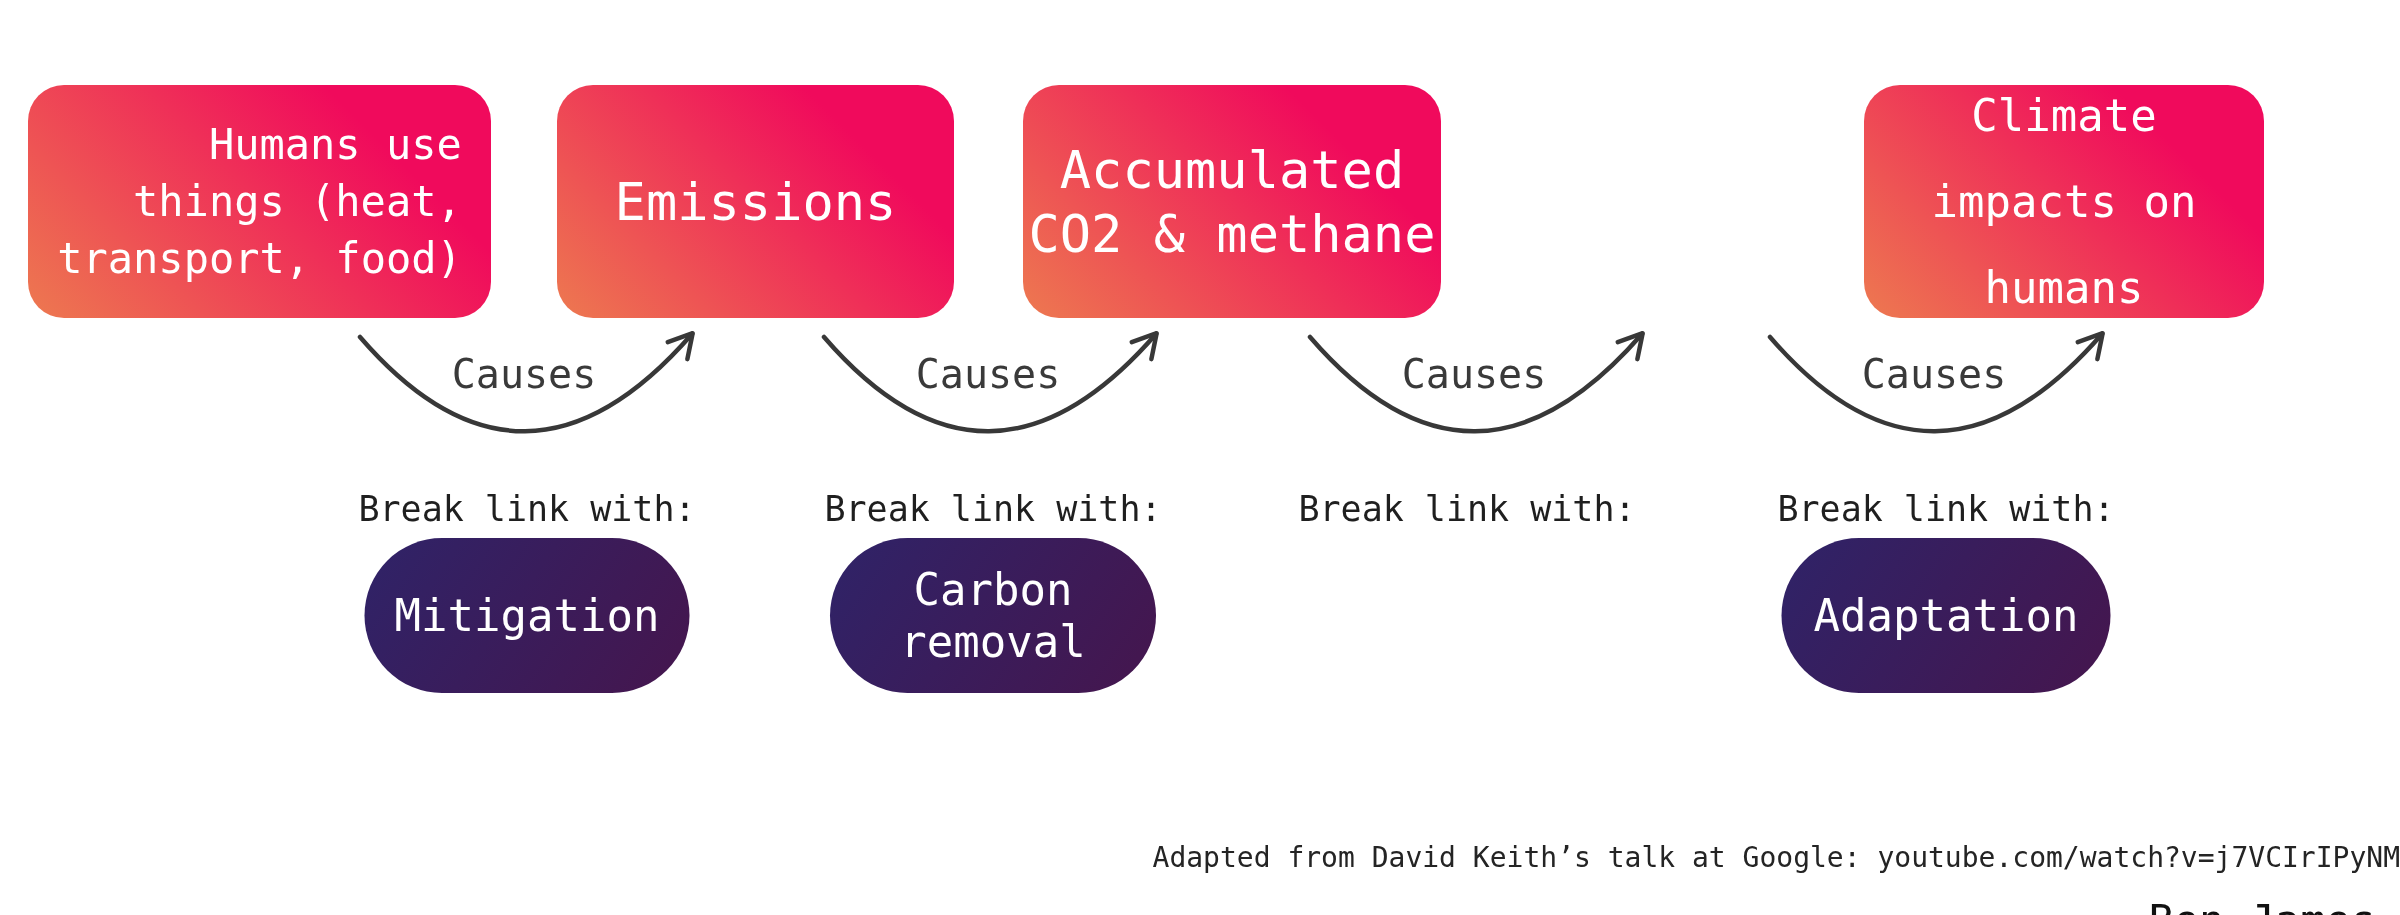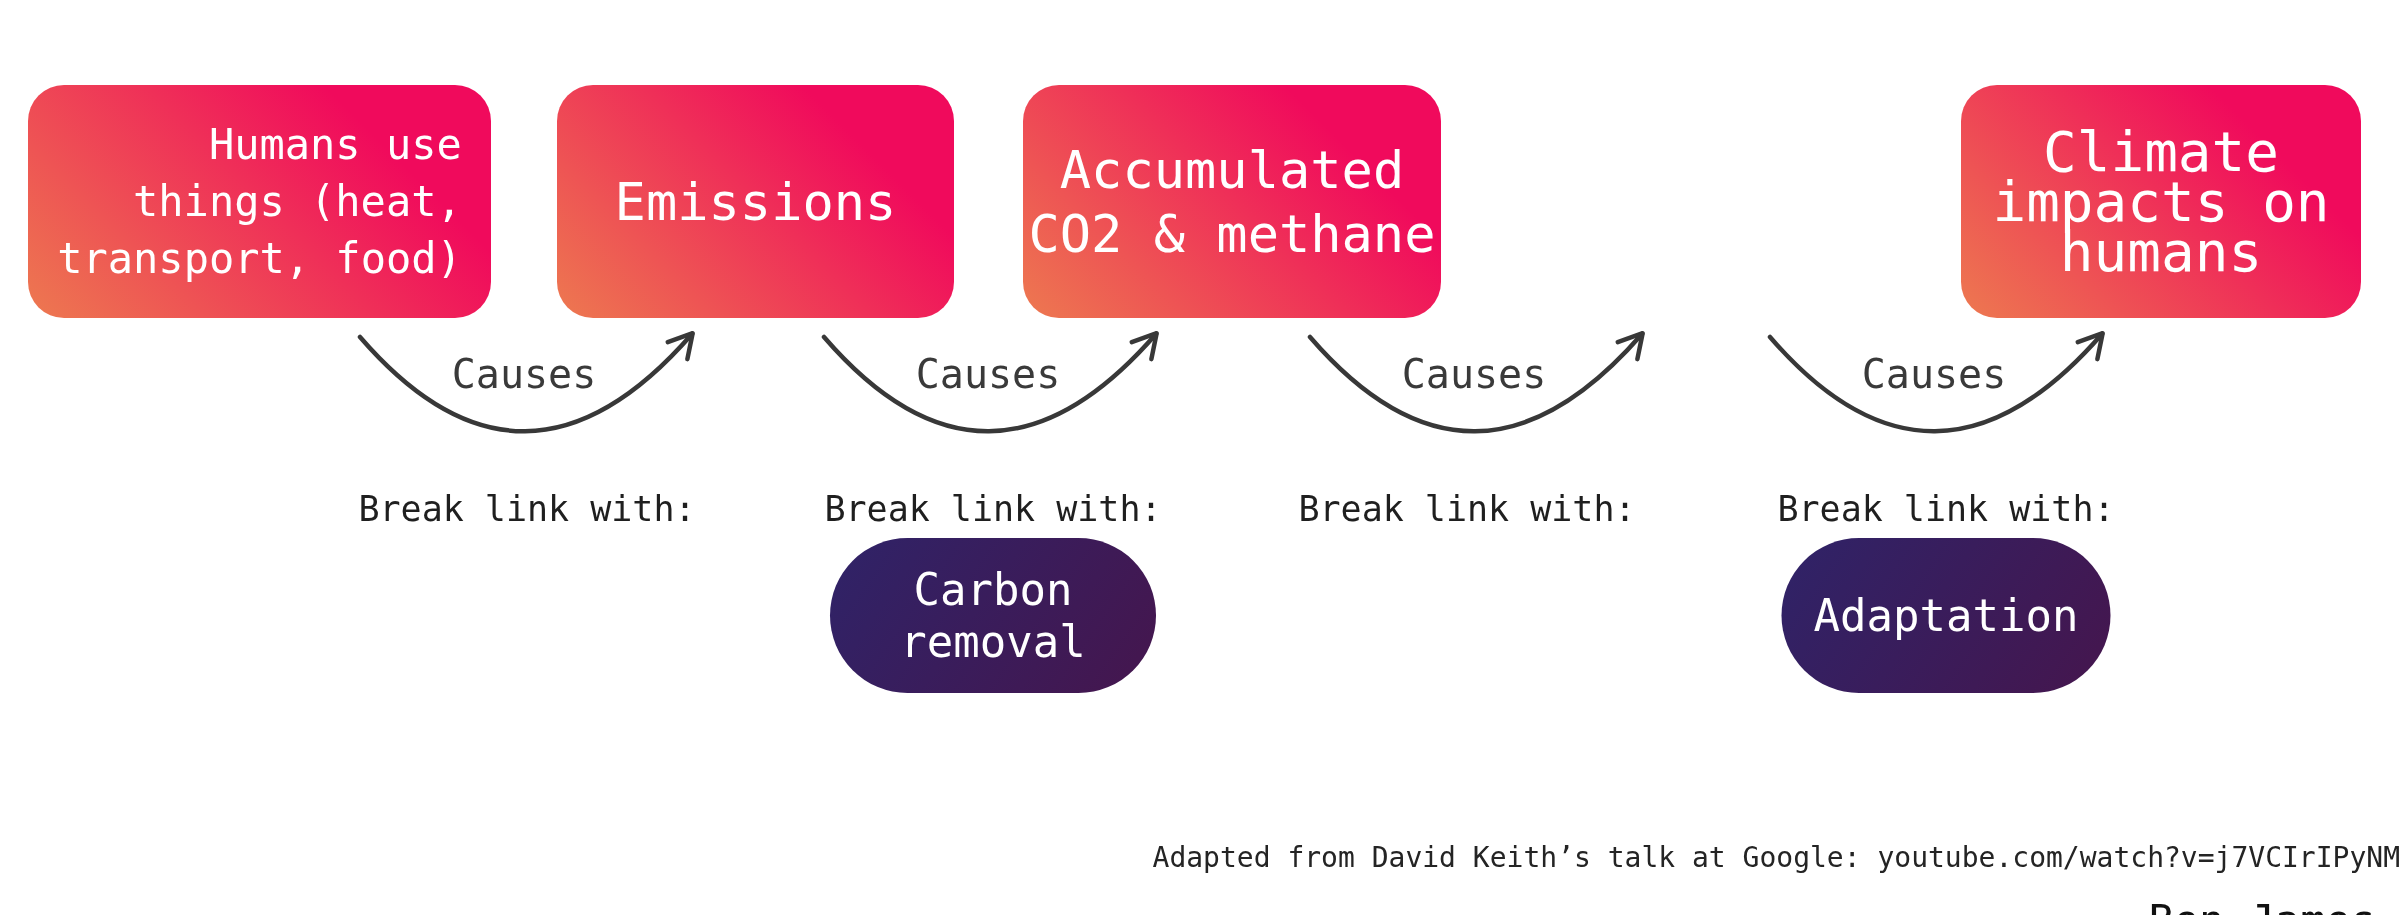--- a/index.html
+++ b/index.html
@@ -27,21 +27,21 @@
     display: flex;
     align-items: center;
     justify-content: center;
     text-align: center;
     white-space: pre-line;
   }
   #box-1 { left: 28px;   width: 463px; font-size: 42px; line-height: 57px; text-align: right; }
   #box-2 { left: 557px;  width: 397px; font-size: 52px; line-height: 60px; }
   #box-3 { left: 1023px; width: 418px; font-size: 52px; line-height: 64px; }
   #box-4 { left: 1507px; width: 401px; font-size: 52px; line-height: 60px; }
-  #box-5 { left: 1961px; width: 400px; font-size: 56px; line-height: 50px; }
+  #box-5 { left: 1864px; width: 400px; font-size: 44px; line-height: 86px; }
 
   
   #arrow-layer {
     position: absolute;
     left: 0; top: 0;
     width: 2400px;
     height: 915px;
     pointer-events: none;
   }
   .arrow-stroke {
@@ -154,20 +154,21 @@
   <span class="causes-label" id="causes-1">Causes</span>
   <span class="causes-label" id="causes-2">Causes</span>
   <span class="causes-label" id="causes-3">Causes</span>
   <span class="causes-label" id="causes-4">Causes</span>
 
   <span class="break-label" id="break-1">Break link with:</span>
   <span class="break-label" id="break-2">Break link with:</span>
   <span class="break-label" id="break-3">Break link with:</span>
   <span class="break-label" id="break-4">Break link with:</span>
 
+  <div class="pill" id="pill-1">Mitigation</div>
   <div class="pill" id="pill-2">Carbon
 removal</div>
   <div class="pill" id="pill-4">Adaptation</div>
 
   <div id="attribution">Adapted from David Keith’s talk at Google: youtube.com/watch?v=j7VCIrIPyNM</div>
   <div id="author-block">
     <div>Ben James</div>
     
   </div>
 

